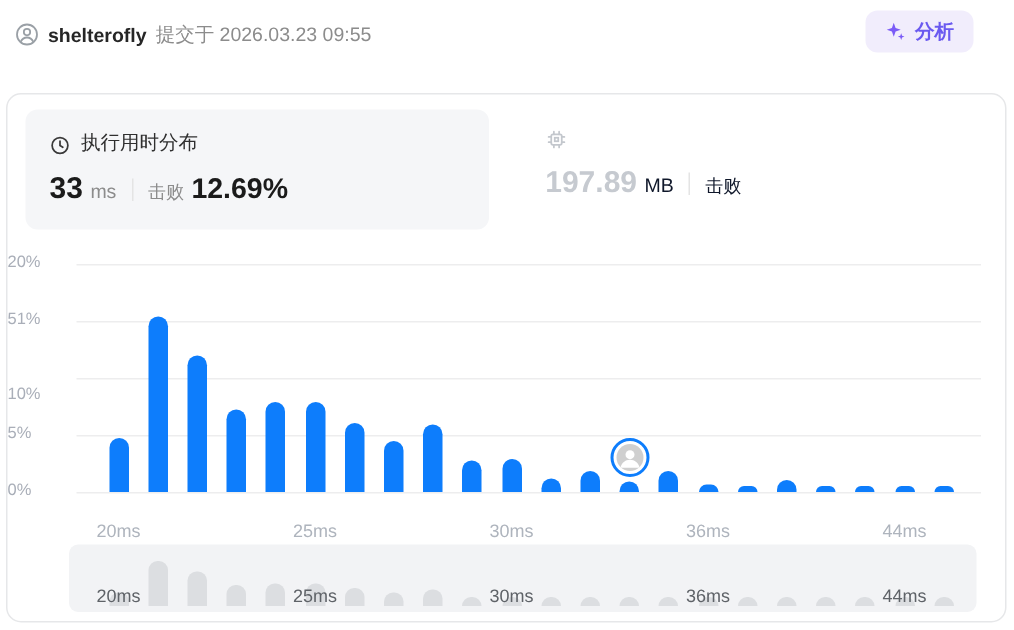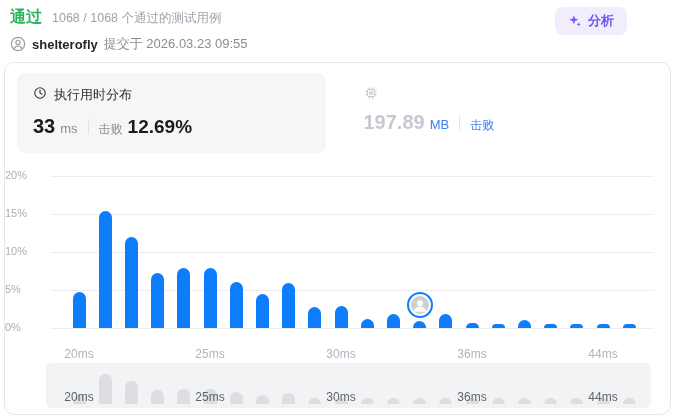--- a/index.html
+++ b/index.html
@@ -7,66 +7,62 @@
   .page { position:relative; width:676px; height:420px; background:#fff; overflow:hidden; }
 
   
   .header { position:absolute; left:10px; top:7px; right:10px; height:48px; }
   .title-row { display:flex; align-items:baseline; gap:10px; }
   .status-accepted { color:#2db55d; font-size:16px; font-weight:700; }
   .passed-summary { color:#9ca3ab; font-size:12.5px; }
   .user-row { margin-top:7px; display:flex; align-items:center; gap:6px; font-size:13px; }
   .username { font-weight:700; color:#262626; }
   .submitted { color:#8c8c8c; }
-  .header-buttons { position:absolute; right:39px; top:0; display:flex; gap:8px; }
+  .header-buttons { position:absolute; right:17px; top:0; display:flex; gap:8px; }
   .btn { height:28px; border:none; border-radius:8px; font-size:13px; font-weight:600; display:flex; align-items:center; gap:6px; padding:0 13px; cursor:pointer; font-family:inherit; }
   .btn-analyze { background:#f1edfc; color:#6a5af0; }
   .btn-solution { background:#2bb45c; color:#ffffff; }
   .icon { display:inline-flex; align-items:center; }
 
   
   .card { position:absolute; left:4px; top:62px; width:667px; height:353px; border:1px solid #e6e7e9; border-radius:10px; background:#fff; }
 
   
   .stats { position:absolute; left:12px; top:10px; right:14px; display:flex; gap:22px; }
   .stat { flex:1; padding:13px 16px 15px 16px; border-radius:8px; cursor:pointer; }
   .stat.selected { background:#f5f6f8; }
-  .stat-title { display:flex; gap:7px; align-items:flex-start; font-size:13px; color:#2f2f2f; }
+  .stat-title { display:flex; gap:7px; align-items:flex-end; font-size:13px; color:#2f2f2f; }
   .stat-value-row { margin-top:11px; display:flex; align-items:baseline; }
   .stat-value { font-size:20px; font-weight:700; color:#1b1b1b; }
   .stat-unit { font-size:13px; color:#8c8c8c; margin-left:5px; }
   .stat-sep { width:1px; height:15px; background:#e4e4e4; align-self:center; margin:0 10px; }
   .beats-label { font-size:12px; color:#8c8c8c; margin-right:5px; }
   .beats-value { font-size:19px; font-weight:700; color:#1b1b1b; }
   .stat.dimmed .stat-title { color:#c2c6cc; }
   .stat.dimmed .stat-value, .stat.dimmed .beats-value { color:#c6cad0; }
-  .stat.dimmed .stat-unit, .stat.dimmed .beats-label { color:#3b82f6; }
+  .stat.dimmed .stat-unit, .stat.dimmed .beats-label { color:#0f172a; }
 
   
   .chart { position:absolute; inset:0; overflow:hidden; }
   .gridline { position:absolute; height:1px; background:#ededee; }
   .y-tick { position:absolute; left:0; width:40px; font-size:11px; color:#a9aeb8; }
   .x-tick { position:absolute; width:44px; text-align:center; font-size:12px; color:#aeb4bd; }
   .bar { position:absolute; border-radius:7px 7px 0 0; }
   .marker { position:absolute; width:26px; height:26px; border-radius:50%; border:2px solid #0d7dfc; background:#fff; display:flex; align-items:center; justify-content:center; }
   .marker-inner { width:18px; height:18px; border-radius:50%; background:#cfcfcf; overflow:hidden; display:flex; align-items:center; justify-content:center; }
   .minimap-track { position:absolute; background:#f2f3f5; border-radius:6px; cursor:pointer; }
   .mini-bar { position:absolute; background:#dcdee1; border-radius:6px 6px 0 0; }
   .mini-label { position:absolute; width:44px; text-align:center; font-size:12px; color:#5f6368; }
 </style>
 </head>
 <body>
 
 <div class="page">
 
   <div class="header">
-    <div class="title-row">
-      <span class="status-accepted">通过</span>
-      <span class="passed-summary">1068 / 1068 个通过的测试用例</span>
-    </div>
     <div class="user-row">
       <span class="icon">
         <svg width="16" height="16" viewBox="0 0 24 24" fill="none" stroke="#9aa0a6" stroke-width="1.8">
           <circle cx="12" cy="12" r="10"></circle>
             <circle cx="12" cy="9.6" r="3.2"></circle>
           <path d="M5.6 19.4c1.4-2.9 3.6-4.4 6.4-4.4s5 1.5 6.4 4.4"></path>
         </svg>
       </span>
       <span class="username">shelterofly</span>
       <span class="submitted">提交于 2026.03.23 09:55</span>
@@ -123,23 +119,23 @@
         </div>
       </div>
     </div>
 
     <div class="chart">
         <div class="gridline" style="left: 46px; top: 265px; width: 603px;"></div>
         <div class="y-tick" style="top: 258px;">0%</div>
         <div class="gridline" style="left: 46px; top: 227px; width: 603px;"></div>
         <div class="y-tick" style="top: 220px;">5%</div>
         <div class="gridline" style="left: 46px; top: 189px; width: 603px;"></div>
-        <div class="y-tick" style="top: 182px;">10%</div>
+        <div class="y-tick" style="top: 194px;">10%</div>
         <div class="gridline" style="left: 46px; top: 151px; width: 603px;"></div>
-        <div class="y-tick" style="top: 144px;">15%</div>
+        <div class="y-tick" style="top: 144px;">51%</div>
         <div class="gridline" style="left: 46px; top: 113px; width: 603px;"></div>
         <div class="y-tick" style="top: 106px;">20%</div>
         <div class="bar" style="left: 67.5px; top: 228.5px; width: 13px; height: 36.5px; background: rgb(13, 125, 252);"></div>
         <div class="bar" style="left: 93.7px; top: 148px; width: 13px; height: 117px; background: rgb(13, 125, 252);"></div>
         <div class="bar" style="left: 119.9px; top: 173.8px; width: 13px; height: 91.2px; background: rgb(13, 125, 252);"></div>
         <div class="bar" style="left: 146.1px; top: 210.3px; width: 13px; height: 54.7px; background: rgb(13, 125, 252);"></div>
         <div class="bar" style="left: 172.3px; top: 205px; width: 13px; height: 60px; background: rgb(13, 125, 252);"></div>
         <div class="bar" style="left: 198.5px; top: 205px; width: 13px; height: 60px; background: rgb(13, 125, 252);"></div>
         <div class="bar" style="left: 224.7px; top: 219.4px; width: 13px; height: 45.6px; background: rgb(13, 125, 252);"></div>
         <div class="bar" style="left: 250.9px; top: 230.8px; width: 13px; height: 34.2px; background: rgb(13, 125, 252);"></div>

